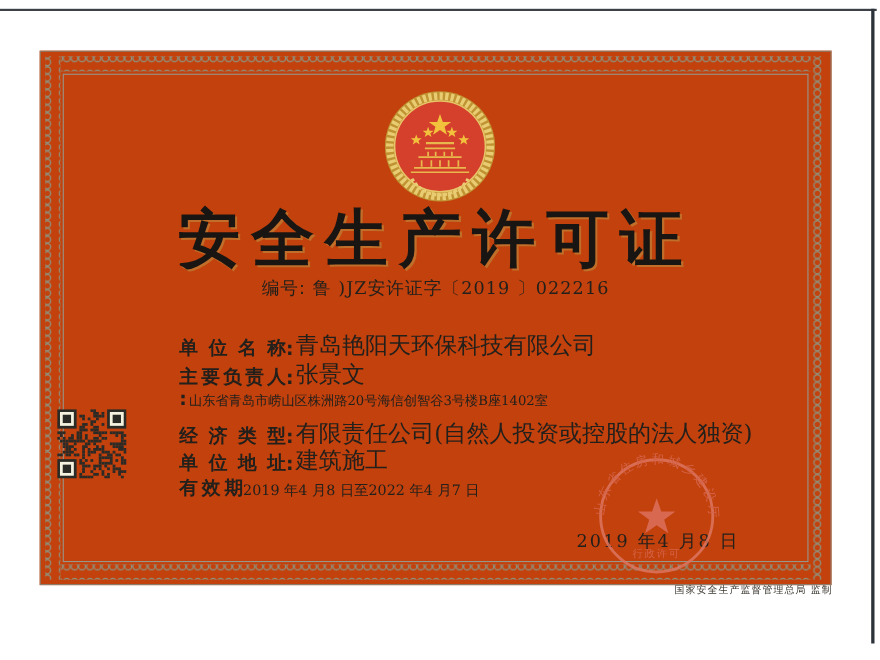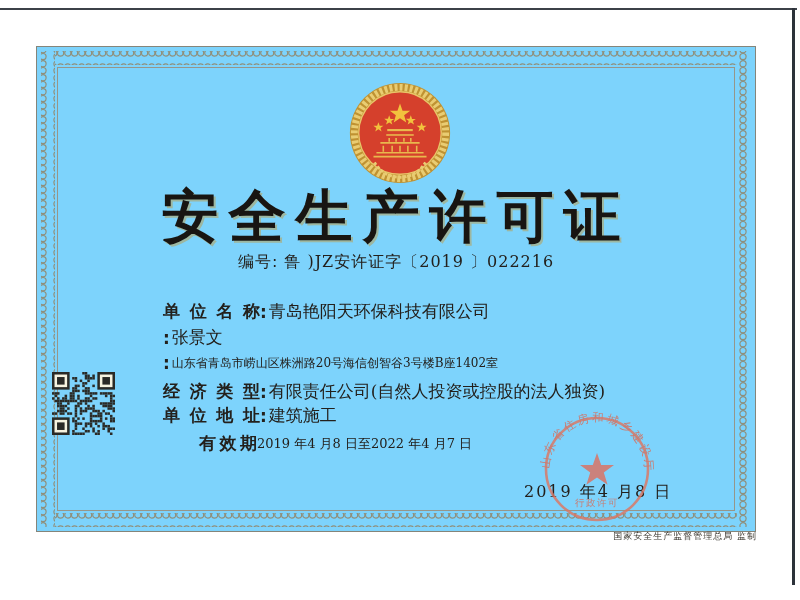--- a/index.html
+++ b/index.html
@@ -5,44 +5,44 @@
   html,body{margin:0;padding:0;}
   body{
     width:800px;height:600px;position:relative;background:#ffffff;
     font-family:"DejaVu Sans",sans-serif;overflow:hidden;
   }
   .scan-line-top{position:absolute;left:0;top:8px;width:797px;height:2px;background:#3c4148;}
   .scan-line-right{position:absolute;left:792px;top:8px;width:3px;height:577px;background:#2c323a;}
 
   .cert{
     position:absolute;left:36px;top:46px;width:720px;height:486px;
-    background:#7dd3fc;
+    background:#c2410c;
   }
   .border-svg{position:absolute;left:0;top:0;width:720px;height:486px;}
 
   .emblem{position:absolute;left:309px;top:32px;width:110px;height:112px;}
 
   .title{
     position:absolute;left:0;top:133px;width:100%;text-align:center;
     font-size:57px;font-weight:bold;letter-spacing:10px;color:#181512;
     text-shadow:2px 2px 0 rgba(190,155,70,.5);white-space:nowrap;
   }
   .serial{
     position:absolute;left:0;top:206px;width:100%;text-align:center;
     font-size:16px;color:#23201c;letter-spacing:1px;
   }
   .serial .num{font-family:"DejaVu Serif",serif;}
 
-  .row{position:absolute;left:127px;display:flex;align-items:center;color:#23201c;white-space:nowrap;}
+  .row{position:absolute;left:127px;display:flex;align-items:flex-end;color:#23201c;white-space:nowrap;}
   .row .lbl{display:inline-block;width:97px;font-weight:bold;font-size:17px;
     text-align:justify;text-align-last:justify;}
   .row .colon{font-weight:bold;font-size:17px;margin:0 2px 0 0;}
-  .row .val{font-family:"DejaVu Serif",serif;font-size:17px;}
+  .row .val{font-family:"DejaVu Serif",serif;font-size:21px;}
   .row-address .val{font-size:12px;}
-  .row-validity .lbl{width:58px;margin-left:36px;}
+  .row-validity .lbl{width:58px;}
   .row-validity .val{font-size:13px;}
 
   .issuer-row{position:absolute;left:444px;top:409px;white-space:nowrap;color:#23201c;}
   .issuer-row .lbl{font-weight:bold;font-size:16.5px;}
   .issuer-row .colon{font-weight:bold;font-size:16.5px;}
   .issuer-row .val{font-family:"DejaVu Serif",serif;font-size:16px;}
   .issue-date{
     position:absolute;left:488px;top:436px;font-size:16px;color:#23201c;
     font-family:"DejaVu Serif",serif;letter-spacing:2px;white-space:nowrap;
   }
@@ -113,20 +113,21 @@
     <span>编号:</span>
     <span class="num">鲁 )JZ安许证字〔2019 〕022216</span>
   </div>
 
   <div class="row" style="top:254px">
     <span class="lbl">单位名称</span>
       <span class="colon">:</span>
       <span class="val">青岛艳阳天环保科技有限公司</span>
   </div>
   <div class="row" style="top:280px">
+    <span class="lbl">主要负责人</span>
       <span class="colon">:</span>
       <span class="val">张景文</span>
   </div>
   <div class="row row-address" style="top:307px">
       <span class="colon">:</span>
       <span class="val">山东省青岛市崂山区株洲路20号海信创智谷3号楼B座1402室</span>
   </div>
   <div class="row" style="top:334px">
     <span class="lbl">经济类型</span>
       <span class="colon">:</span>

